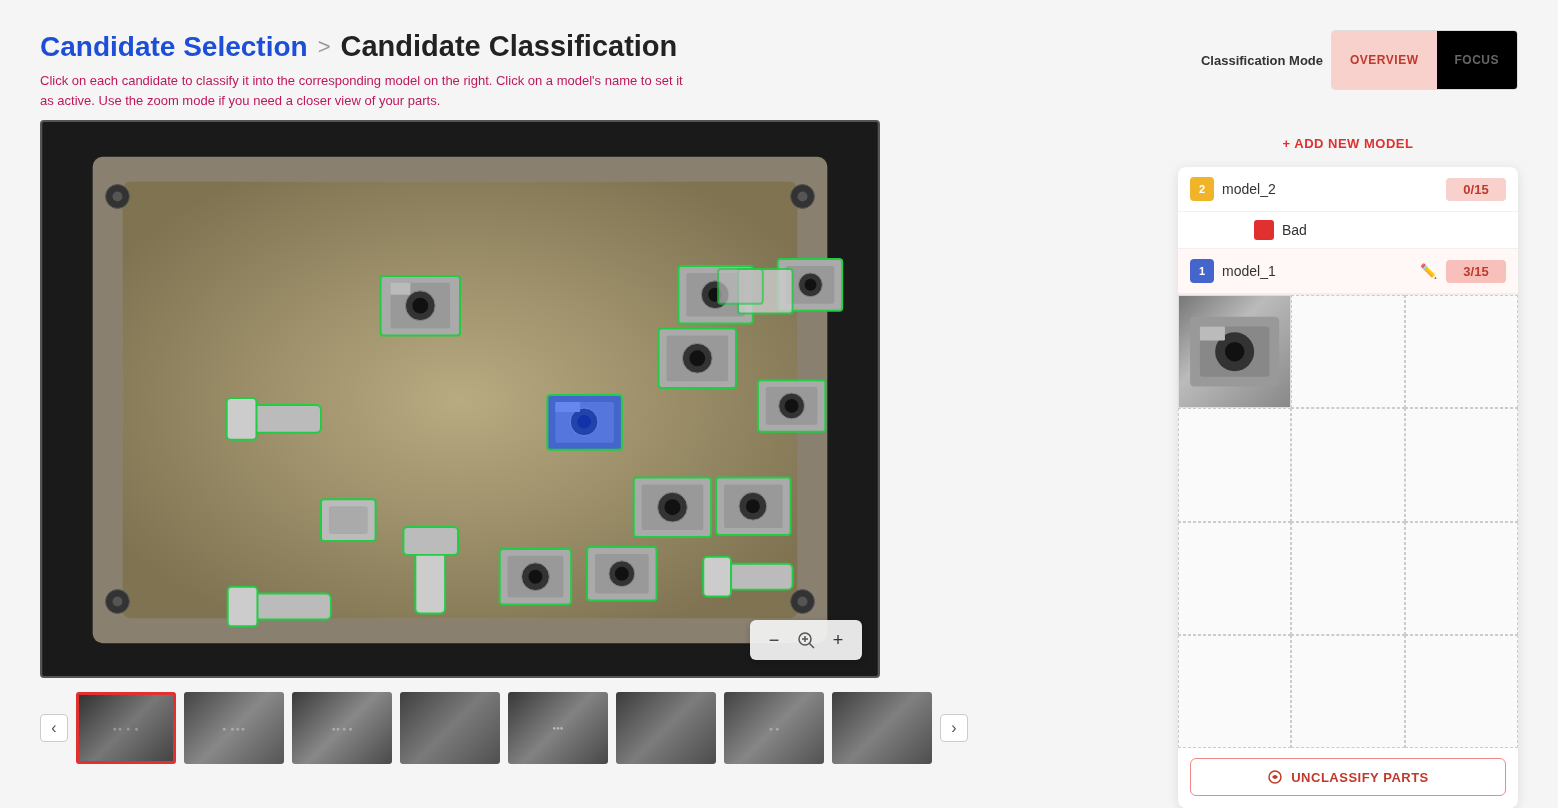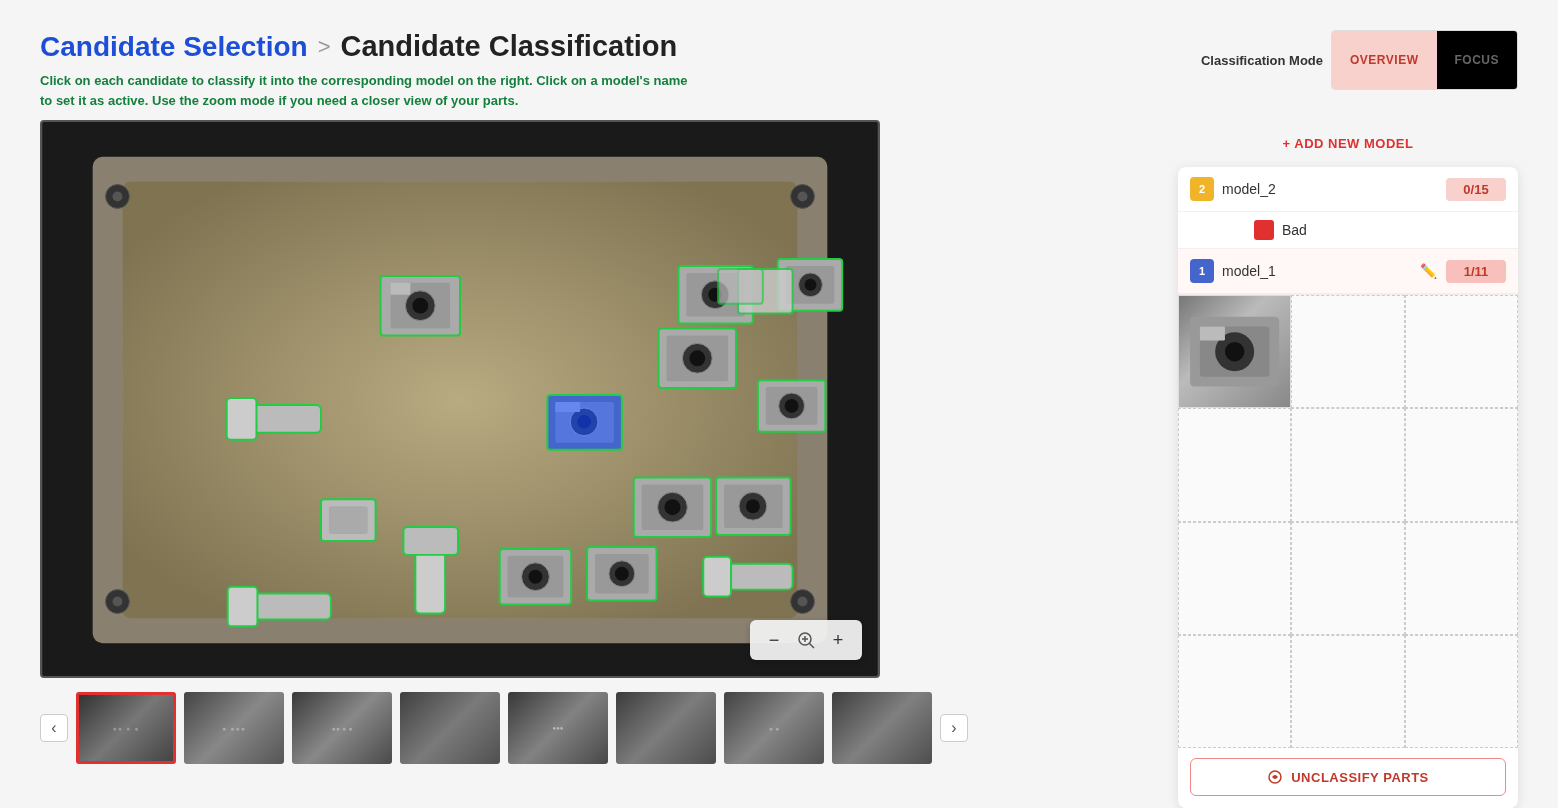--- a/index.html
+++ b/index.html
@@ -41,24 +41,23 @@
       color: #999;
       font-weight: 300;
     }
     .breadcrumb-candidate-classification {
       font-size: 29px;
       font-weight: 700;
       color: #222;
     }
     .subtitle {
       font-size: 13px;
-      color: #15803d;
+      color: #be185d;
       max-width: 650px;
       line-height: 1.5;
-      font-weight: bold;
     }
     .classification-mode-section {
       display: flex;
       flex-direction: row;
       align-items: center;
       gap: 8px;
     }
     .classification-mode-label {
       font-size: 13px;
       font-weight: 600;
@@ -541,21 +540,21 @@
 
         <div class="bad-row">
           <div class="bad-square"></div>
           <span class="bad-label">Bad</span>
         </div>
 
         <div class="model-row" style="background: #fff8f7;">
           <div class="model-badge model-badge-blue">1</div>
           <span class="model-name">model_1</span>
           <span class="edit-icon">✏️</span>
-          <span class="model-count model-count-active">1/11</span>
+          <span class="model-count model-count-active">3/15</span>
         </div>
 
         <div class="parts-grid">
 
           <div class="grid-cell grid-cell-filled">
             <div class="grid-cell-img" style="background: linear-gradient(135deg, #777 0%, #bbb 40%, #888 100%);">
               <svg width="100%" height="100%" viewBox="0 0 80 80">
                 <rect x="8" y="15" width="64" height="50" rx="3" fill="#999"></rect>
                 <rect x="15" y="22" width="50" height="36" rx="2" fill="#888"></rect>
                 <circle cx="40" cy="40" r="14" fill="#333"></circle>

